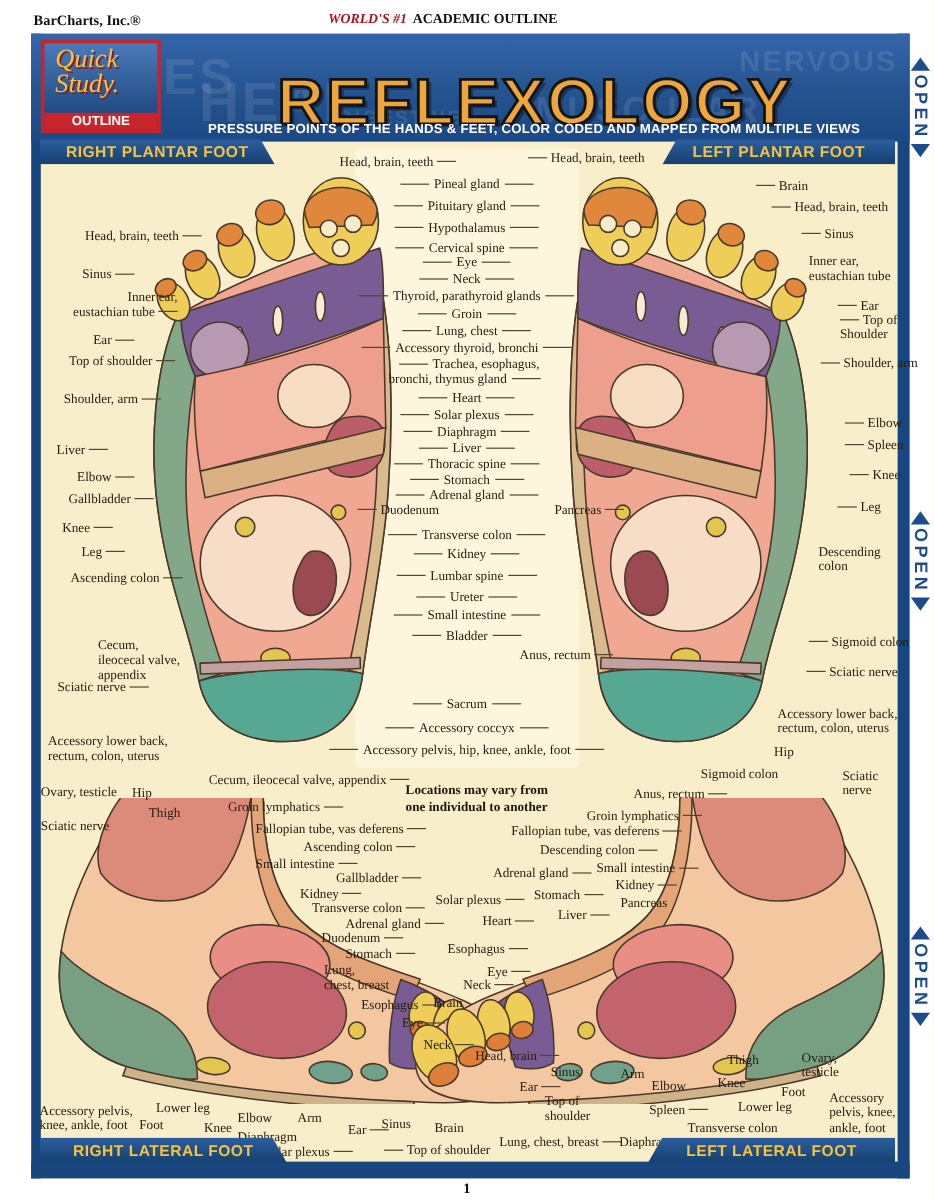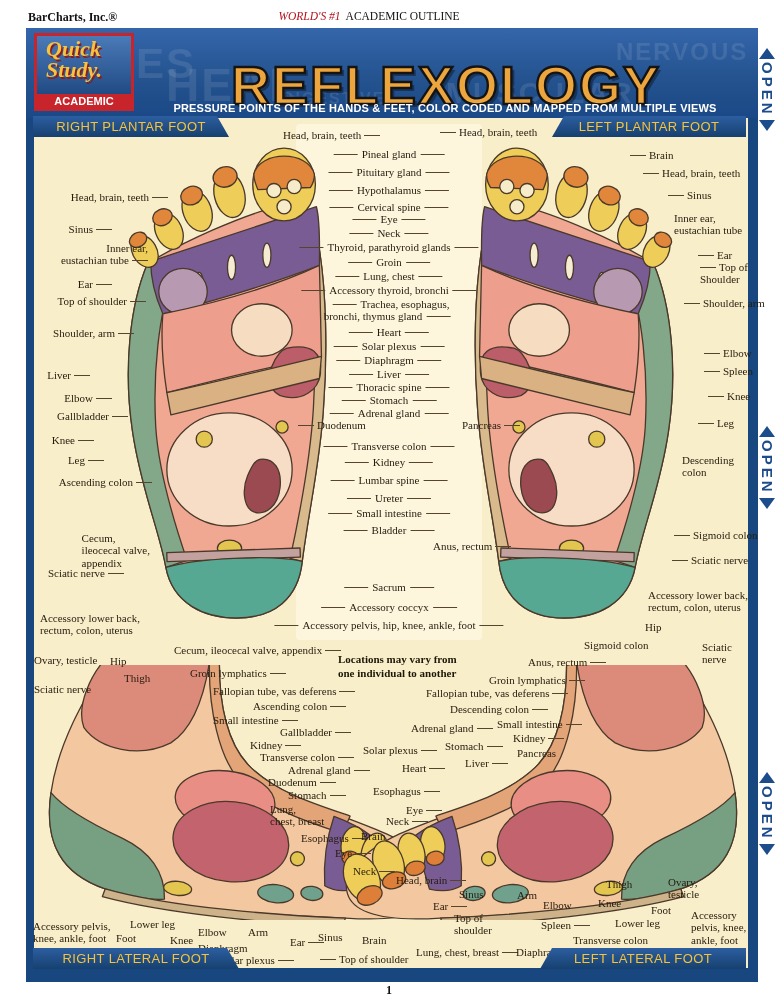--- a/index.html
+++ b/index.html
@@ -1,49 +1,49 @@
 <!DOCTYPE html>
 <html><head>
 <meta charset="utf-8">
 <style>
   html,body{margin:0;padding:0}
   body{width:778px;height:1000px;position:relative;background:#ffffff;overflow:hidden;
        font-family:"Liberation Serif",serif;}
 
   
   .masthead-pub{position:absolute;left:28px;top:10px;font-size:12px;font-weight:bold;color:#111}
-  .masthead-tag{position:absolute;left:0;right:40px;top:10px;text-align:center;font-size:11.5px;font-weight:normal;color:#111}
+  .masthead-tag{position:absolute;left:0;right:40px;top:10px;text-align:center;font-size:11.5px;font-weight:bold;color:#111}
   .masthead-tag .em{color:#b5121b;font-style:italic;margin-right:5px}
 
   
   .card{position:absolute;left:26px;top:28px;width:732px;height:954px;background:#f8eec9;
         border-left:8px solid #17477e;border-right:10px solid #17477e;border-bottom:14px solid #17477e;
         box-sizing:border-box}
 
   
   .banner{position:absolute;left:26px;top:28px;width:732px;height:90px;
           background:linear-gradient(180deg,#3566ab 0%,#24538f 55%,#1b4886 100%);overflow:hidden}
   .wm{position:absolute;color:rgba(255,255,255,0.10);font-family:"Liberation Sans",sans-serif;font-weight:bold;letter-spacing:2px}
   .banner-title{position:absolute;left:118px;right:10px;top:26px;text-align:center;
           font-family:"Liberation Sans",sans-serif;font-weight:bold;font-size:54px;letter-spacing:2px;
           color:#eda53e;-webkit-text-stroke:2.4px #141414;text-shadow:3px 3px 0 rgba(0,0,0,.35)}
   .banner-sub{position:absolute;left:120px;right:14px;bottom:4px;text-align:center;
           font-family:"Liberation Sans",sans-serif;font-weight:bold;font-size:11px;color:#ffffff;letter-spacing:.2px}
 
   
   .logo{position:absolute;left:34px;top:33px;width:100px;height:78px;border:3px solid #c8242b;
         background:linear-gradient(180deg,#4a7ab8,#173f77);box-sizing:border-box;z-index:6}
-  .logo .q{position:absolute;left:9px;top:3px;font-style:italic;font-weight:bold;font-size:22px;
+  .logo .q{position:absolute;left:9px;top:3px;font-style:italic;font-weight:normal;font-size:22px;
         color:#f6c33f;text-shadow:1.5px 1.5px 0 #8a1b1f;line-height:.95}
   .logo .acad{position:absolute;left:0;right:0;bottom:0;background:#c8242b;color:#fff;
         font-family:"Liberation Sans",sans-serif;font-weight:bold;font-size:11px;text-align:center;padding:1px 0}
 
   
   .bar{position:absolute;height:21px;background:linear-gradient(180deg,#2c5ea0,#16406f);
-       color:#f5c33d;font-family:"Liberation Sans",sans-serif;font-weight:normal;font-size:13px;
+       color:#f5c33d;font-family:"Liberation Sans",sans-serif;font-weight:bold;font-size:13px;
        letter-spacing:.4px;text-align:center;line-height:21px;z-index:6}
   .bar.cut-r{clip-path:polygon(0 0,calc(100% - 12px) 0,100% 100%,0 100%)}
   .bar.cut-l{clip-path:polygon(12px 0,100% 0,100% 100%,0 100%)}
 
   
   .lb{position:absolute;font-size:11px;color:#261c0e;line-height:1.12;white-space:pre-line;z-index:5}
   .tr{text-align:right}
   .tc{text-align:left}
   .da::after{content:"";display:inline-block;width:16px;border-top:1px solid #55442e;vertical-align:3px;margin-left:3px}
   .db::before{content:"";display:inline-block;width:16px;border-top:1px solid #55442e;vertical-align:3px;margin-right:3px}
@@ -82,21 +82,21 @@
   <span class="wm" style="left:590px;top:10px;font-size:24px">NERVOUS</span>
   <div class="banner-title">REFLEXOLOGY</div>
   <div class="banner-sub">PRESSURE POINTS OF THE HANDS &amp; FEET, COLOR CODED AND MAPPED FROM MULTIPLE VIEWS</div>
 </div>
 
 <div class="logo">
   <div class="q">
     <div>Quick</div>
     <div>Study.</div>
   </div>
-  <div class="acad">ACADEMIC</div>
+  <div class="acad">OUTLINE</div>
 </div>
 
 <div class="bar cut-r" style="left:33px;top:116px;width:196px">RIGHT PLANTAR FOOT</div>
 <div class="bar cut-l" style="left:552px;top:116px;width:194px">LEFT PLANTAR FOOT</div>
 <div class="bar cut-r" style="left:33px;top:948px;width:206px">RIGHT LATERAL FOOT</div>
 <div class="bar cut-l" style="left:540px;top:948px;width:206px">LEFT LATERAL FOOT</div>
 
 <div class="open" style="top:48px">
   <div class="tri-up"></div>
   <div class="txt">OPEN</div>

